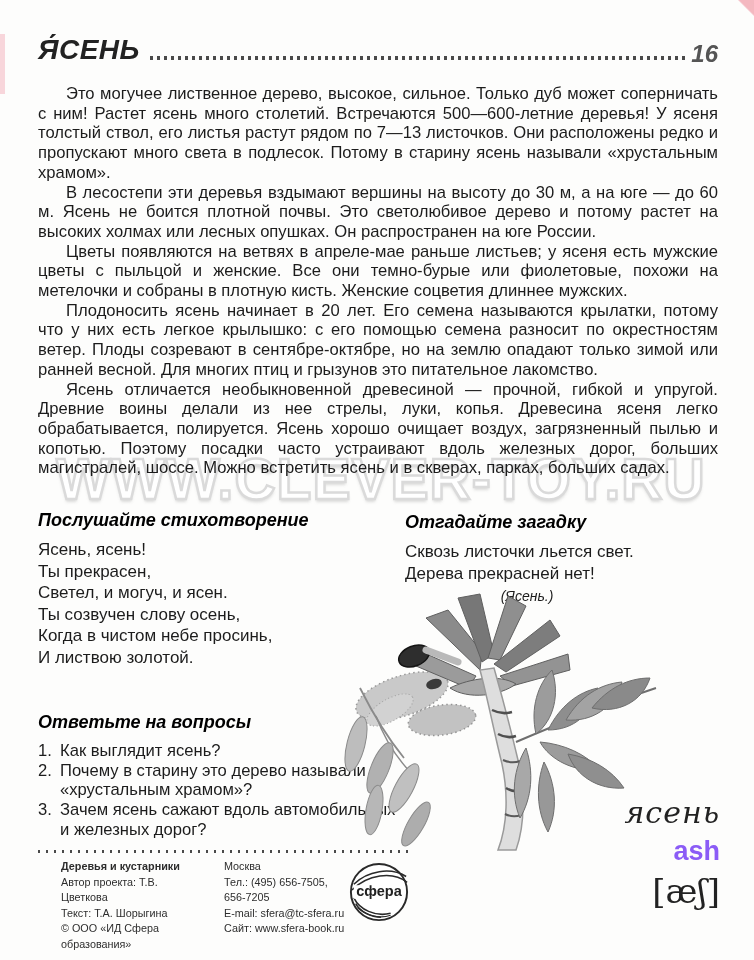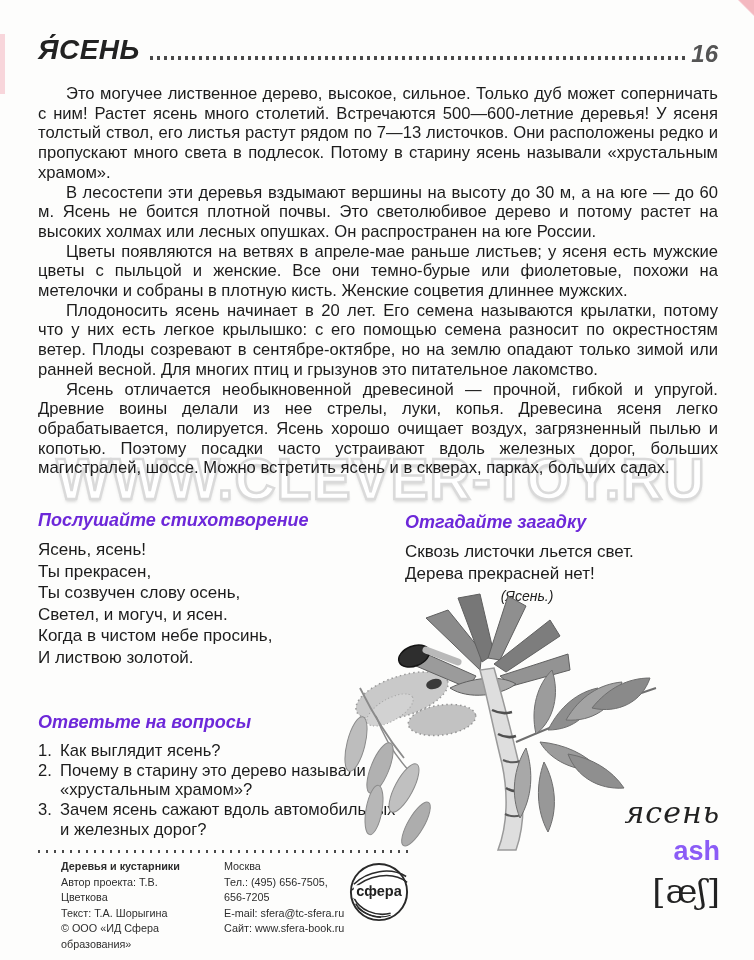--- a/index.html
+++ b/index.html
@@ -30,21 +30,21 @@
     font-size:16.6px; line-height:19.7px;}
 
   
   .watermark{position:absolute; left:26px; top:446px; width:710px; z-index:1;
     font-size:57px; font-weight:700; letter-spacing:1px; text-align:center;
     color:#ffffff; -webkit-text-stroke:2.5px #dadada;
     text-shadow:0 3px 3px rgba(120,120,120,.25); white-space:nowrap;
     font-family:Liberation Sans, sans-serif; user-select:none;}
 
   .section-heading{font-size:18px; font-weight:700; font-style:italic;
-    margin:0 0 8px 0; color:#6d28d9;}
+    margin:0 0 8px 0; color:#000000;}
 
   
   .poem{position:absolute; left:38px; top:510px; width:330px;}
   .poem-line{font-size:17px; line-height:21.5px;}
 
   
   .riddle{position:absolute; left:405px; top:512px; width:260px;}
   .riddle-line{font-size:17px; line-height:21.5px;}
   .riddle-answer{font-size:14px; font-style:italic; text-align:center;
     margin-top:4px; padding-right:16px;}
@@ -98,22 +98,22 @@
     <p>В лесостепи эти деревья вздымают вершины на высоту до 30 м, а на юге — до 60 м. Ясень не боится плотной почвы. Это светолюбивое дерево и потому растет на высоких холмах или лесных опушках. Он распространен на юге России.</p>
     <p>Цветы появляются на ветвях в апреле-мае раньше листьев; у ясеня есть мужские цветы с пыльцой и женские. Все они темно-бурые или фиолетовые, похожи на метелочки и собраны в плотную кисть. Женские соцветия длиннее мужских.</p>
     <p>Плодоносить ясень начинает в 20 лет. Его семена называются крылатки, потому что у них есть легкое крылышко: с его помощью семена разносит по окрестностям ветер. Плоды созревают в сентябре-октябре, но на землю опадают только зимой или ранней весной. Для многих птиц и грызунов это питательное лакомство.</p>
     <p>Ясень отличается необыкновенной древесиной — прочной, гибкой и упругой. Древние воины делали из нее стрелы, луки, копья. Древесина ясеня легко обрабатывается, полируется. Ясень хорошо очищает воздух, загрязненный пылью и копотью. Поэтому посадки часто устраивают вдоль железных дорог, больших магистралей, шоссе. Можно встретить ясень и в скверах, парках, больших садах.</p>
   </div>
 
   <div class="poem">
     <div class="section-heading">Послушайте стихотворение</div>
     <div class="poem-line">Ясень, ясень!</div>
     <div class="poem-line">Ты прекрасен,</div>
+    <div class="poem-line">Светел, и могуч, и ясен.</div>
     <div class="poem-line">Ты созвучен слову осень,</div>
-    <div class="poem-line">Светел, и могуч, и ясен.</div>
     <div class="poem-line">Когда в чистом небе просинь,</div>
     <div class="poem-line">И листвою золотой.</div>
   </div>
 
   <div class="riddle">
     <div class="section-heading">Отгадайте загадку</div>
     <div class="riddle-line">Сквозь листочки льется свет.</div>
     <div class="riddle-line">Дерева прекрасней нет!</div>
     <div class="riddle-answer">(Ясень.)</div>
   </div>

